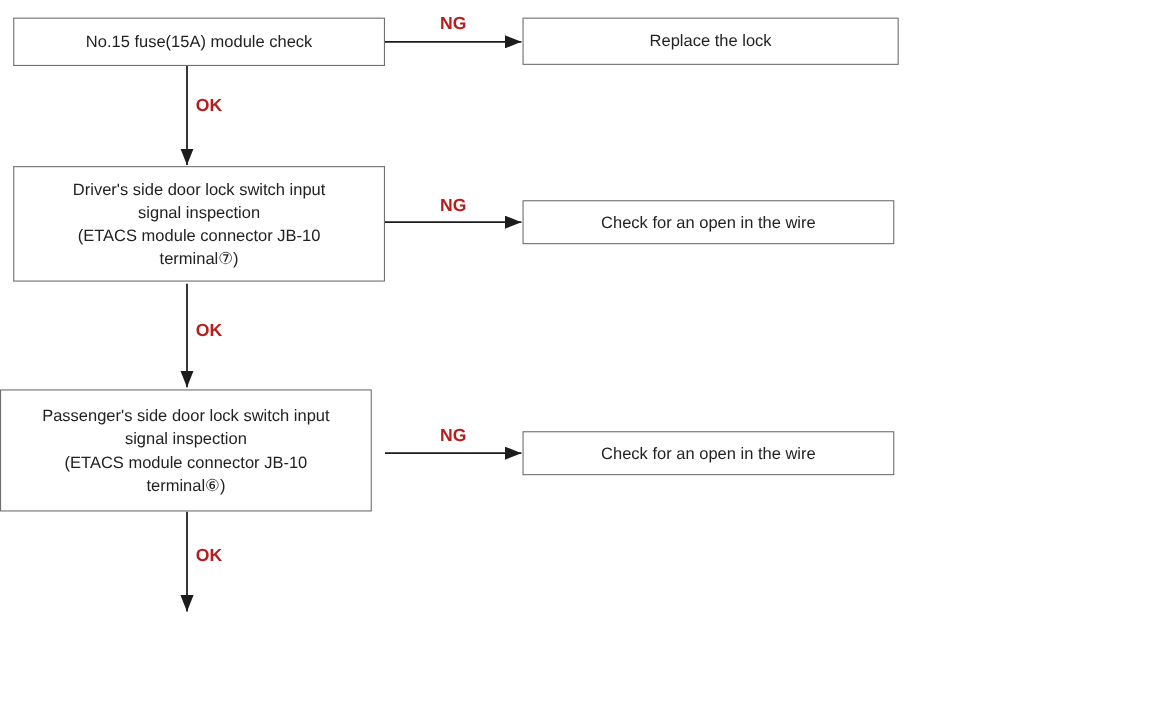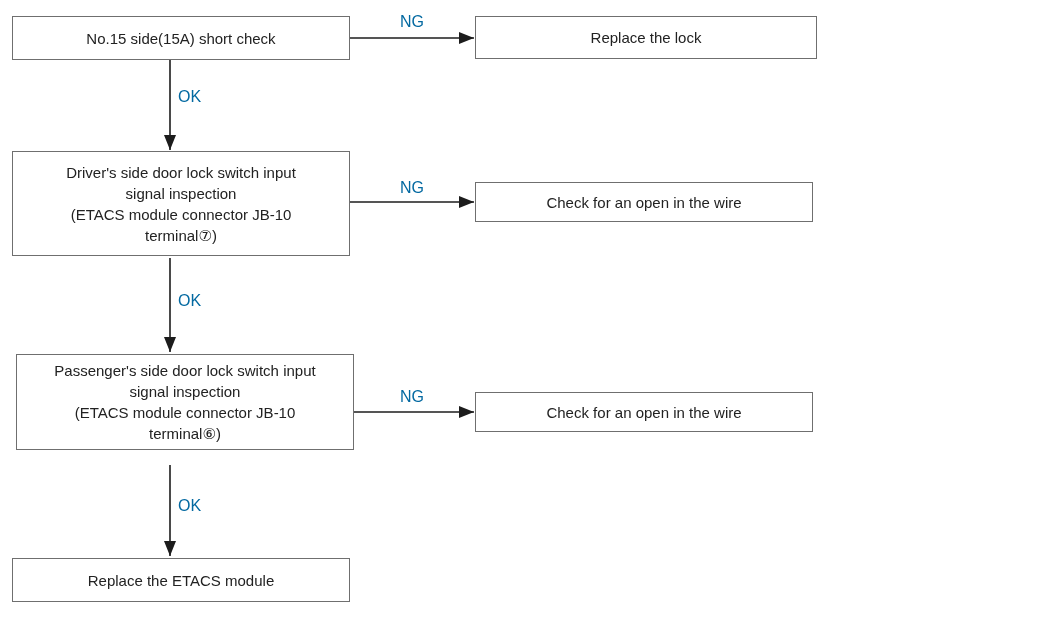--- a/index.html
+++ b/index.html
@@ -36,23 +36,23 @@
     justify-content: center;
     text-align: center;
     white-space: pre-line;
     font-size: 15px;
     line-height: 21px;
     color: #222222;
     padding: 2px 6px;
   }
   .edge-label {
     position: absolute;
-    font-weight: normal;
+    font-weight: bold;
     font-size: 16px;
-    color: #0369a1;
+    color: #b91c1c;
     width: 56px;
     text-align: center;
   }
   .edge-label.ok {
     width: 40px;
     text-align: left;
   }
 </style>
 </head>
 <body>
@@ -66,33 +66,32 @@
       </marker>
     </defs>
     <line x1="350" y1="38" x2="474" y2="38" marker-end="url(#ah)"></line>
     <line x1="170" y1="60" x2="170" y2="150" marker-end="url(#ah)"></line>
     <line x1="350" y1="202" x2="474" y2="202" marker-end="url(#ah)"></line>
     <line x1="170" y1="258" x2="170" y2="352" marker-end="url(#ah)"></line>
     <line x1="350" y1="412" x2="474" y2="412" marker-end="url(#ah)"></line>
     <line x1="170" y1="465" x2="170" y2="556" marker-end="url(#ah)"></line>
   </svg>
 
-  <div class="node" style="left:12px; top:16px; width:338px; height:44px;">No.15 side(15A) short check</div>
+  <div class="node" style="left:12px; top:16px; width:338px; height:44px;">No.15 fuse(15A) module check</div>
 
   <div class="node" style="left:12px; top:151px; width:338px; height:105px;">Driver's side door lock switch input
 signal inspection
 (ETACS module connector JB-10
 terminal⑦)</div>
 
-  <div class="node" style="left:16px; top:354px; width:338px; height:96px;">Passenger's side door lock switch input
+  <div class="node" style="left:0; top:354px; width:338px; height:111px;">Passenger's side door lock switch input
 signal inspection
 (ETACS module connector JB-10
 terminal⑥)</div>
 
-  <div class="node" style="left:12px; top:558px; width:338px; height:44px;">Replace the ETACS module</div>
 
   <div class="node" style="left:475px; top:16px; width:342px; height:43px;">Replace the lock</div>
 
   <div class="node" style="left:475px; top:182px; width:338px; height:40px;">Check for an open in the wire</div>
 
   <div class="node" style="left:475px; top:392px; width:338px; height:40px;">Check for an open in the wire</div>
 
   <div class="edge-label" style="left:384px; top:13px;">NG</div>
   <div class="edge-label" style="left:384px; top:179px;">NG</div>
   <div class="edge-label" style="left:384px; top:388px;">NG</div>

